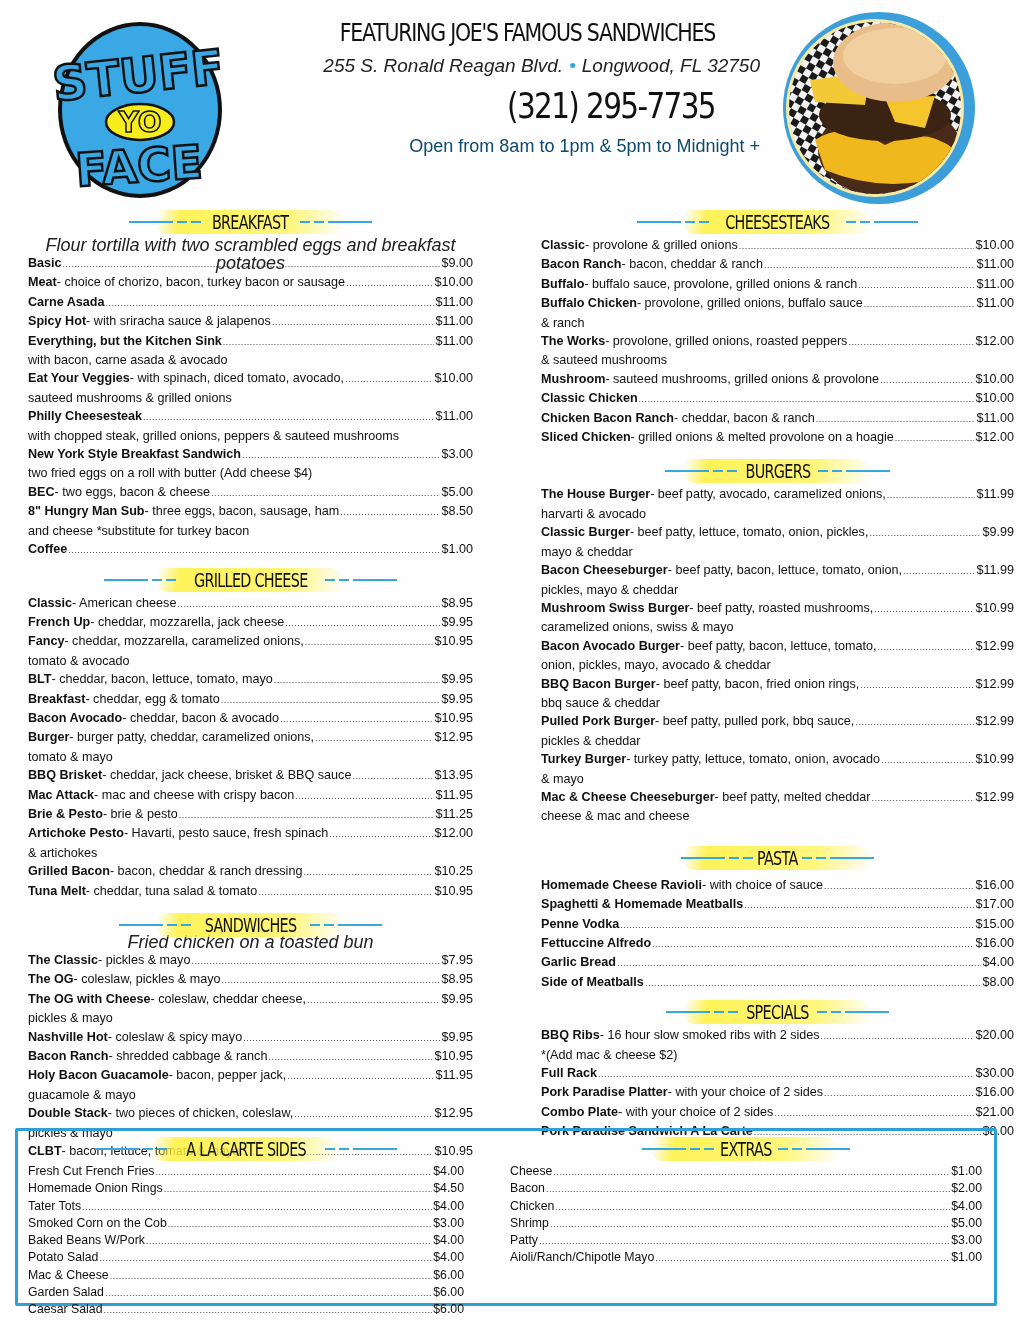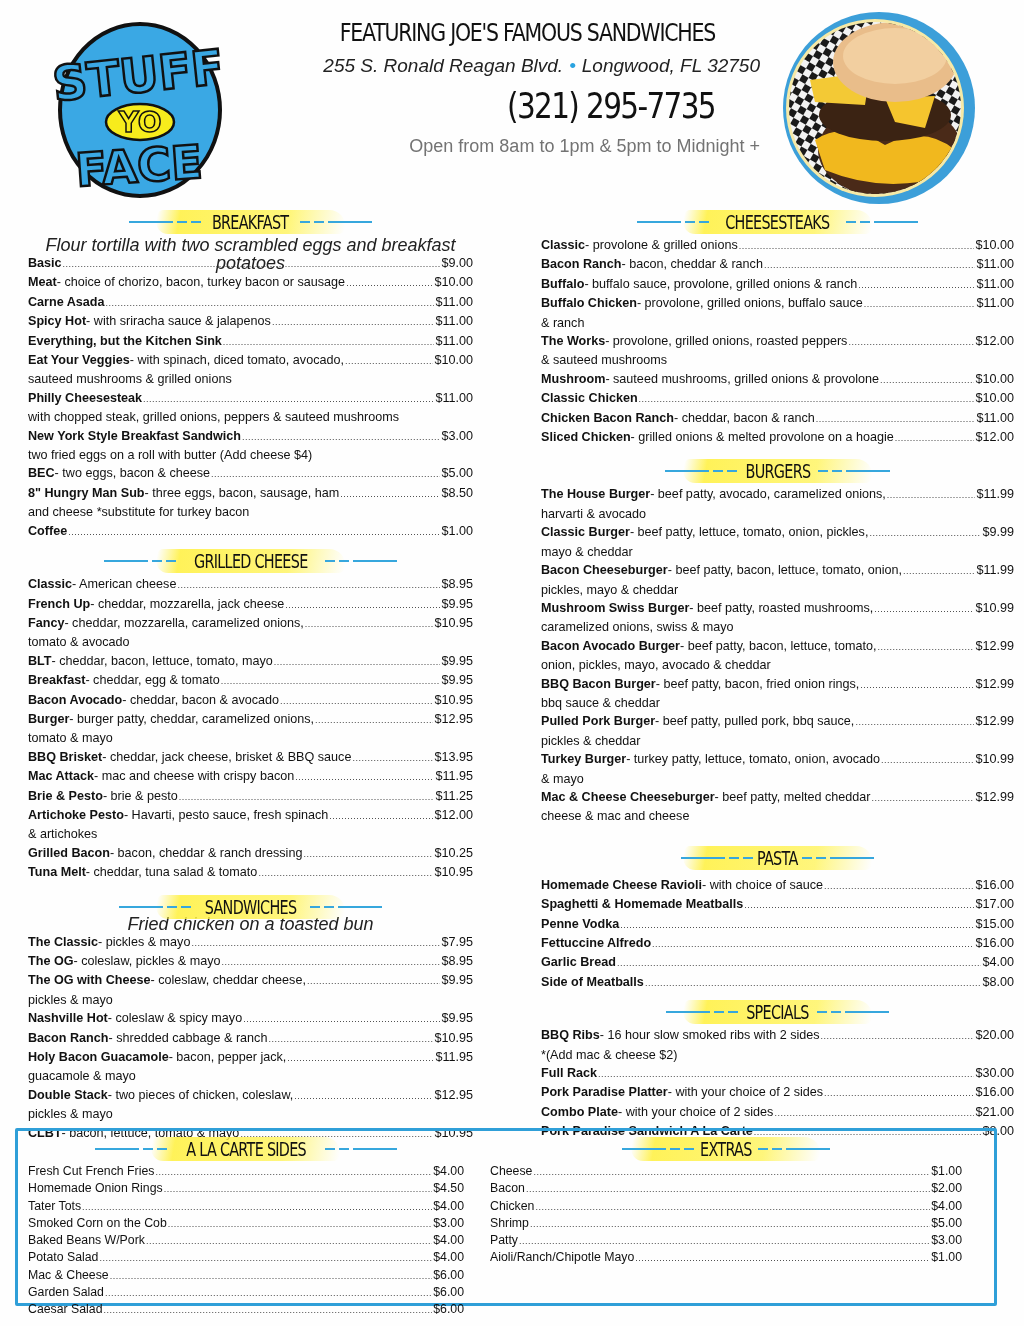--- a/index.html
+++ b/index.html
@@ -8,21 +8,21 @@
 
   
   .header { position: absolute; left: 0; top: 0; width: 1024px; height: 205px; }
   .logo { position: absolute; left: 50px; top: 14px; width: 180px; height: 190px; }
   .burger-photo { position: absolute; left: 775px; top: 10px; width: 215px; height: 195px; }
   .header-center { position: absolute; left: 260px; top: 16px; width: 500px; text-align: right; }
   .tagline { font-family: "DejaVu Sans", sans-serif; font-size: 25px; font-weight: 400; letter-spacing: -1.5px; transform: scaleX(0.82); transform-origin: center; white-space: nowrap; color: #111; height: 34px; line-height: 34px; }
   .address { font-size: 19px; margin-top: 4px; color: #222; height: 24px; line-height: 24px; font-style: italic; }
   .address .dot { color: #2aa3e0; margin: 0 6px; }
   .phone { font-family: "DejaVu Sans", sans-serif; font-size: 36px; letter-spacing: -2px; transform: scaleX(0.82); transform-origin: center; margin-top: 6px; height: 44px; line-height: 44px; }
-  .hours { font-size: 18px; margin-top: 8px; color: #737373; }
+  .hours { font-size: 18px; margin-top: 8px; color: #0c4a6e; }
 
   
   .col { position: absolute; }
   .col-left { left: 28px; top: 208px; width: 445px; }
   .col-right { left: 509px; top: 208px; width: 473px; margin-left: 32px; }
 
   .section-head { position: relative; height: 28px; display: flex; align-items: center; justify-content: center; }
   .section-head .swash { position: absolute; left: 50%; top: 2px; width: 190px; height: 24px; transform: translateX(-50%) skewX(-10deg); background: linear-gradient(90deg, rgba(255,240,60,0.0) 0%, rgba(255,240,60,0.85) 12%, rgba(255,243,80,0.75) 70%, rgba(255,240,60,0.0) 100%); border-radius: 10px 40px 10px 30px; }
   .section-head .line { position: relative; display: flex; align-items: center; gap: 4px; }
   .section-head .dash-long { width: 44px; height: 2px; background: #37a7dd; }
@@ -41,21 +41,21 @@
   .item-cont .ital { }
 
   .gap-s { height: 6px; }
   .gap-m { height: 10px; }
   .gap-l { height: 18px; }
 
   
   .sides-box { position: absolute; left: 15px; top: 1128px; width: 982px; height: 178px; border: 3px solid #2f9fd8; border-radius: 2px; }
   .box-col { position: absolute; top: 4px; }
   .box-left { left: 10px; width: 436px; }
-  .box-right { left: 472px; width: 472px; }
+  .box-right { left: 492px; width: 472px; }
   .box-col .item { font-size: 12.3px; line-height: 16.3px; }
   .box-col .item .name { font-weight: 400; }
 </style>
 </head>
 <body>
 
 <div class="header">
   <svg class="logo" viewBox="0 0 180 190">
     <ellipse cx="90" cy="96" rx="80" ry="86" fill="#3aa8e4" stroke="#111" stroke-width="4"></ellipse>
     <text x="90" y="78" text-anchor="middle" font-family="DejaVu Sans, sans-serif" font-weight="bold" font-size="48" fill="#3aa8e4" stroke="#111" stroke-width="2.5" transform="rotate(-6 90 78)">STUFF</text>
@@ -138,20 +138,21 @@
         <span class="desc"> - with sriracha sauce &amp; jalapenos </span>
         <span class="leader"></span>
         <span class="price">$11.00</span>
       </div>
     <div class="item">
         <span class="name">Everything, but the Kitchen Sink</span>
         <span class="desc"></span>
         <span class="leader"></span>
         <span class="price">$11.00</span>
       </div>
+    <div class="item-cont">with bacon, carne asada &amp; avocado</div>
     <div class="item">
         <span class="name">Eat Your Veggies</span>
         <span class="desc"> - with spinach, diced tomato, avocado, </span>
         <span class="leader"></span>
         <span class="price">$10.00</span>
       </div>
     <div class="item-cont">sauteed mushrooms &amp; grilled onions</div>
     <div class="item">
         <span class="name">Philly Cheesesteak</span>
         <span class="desc"></span>

